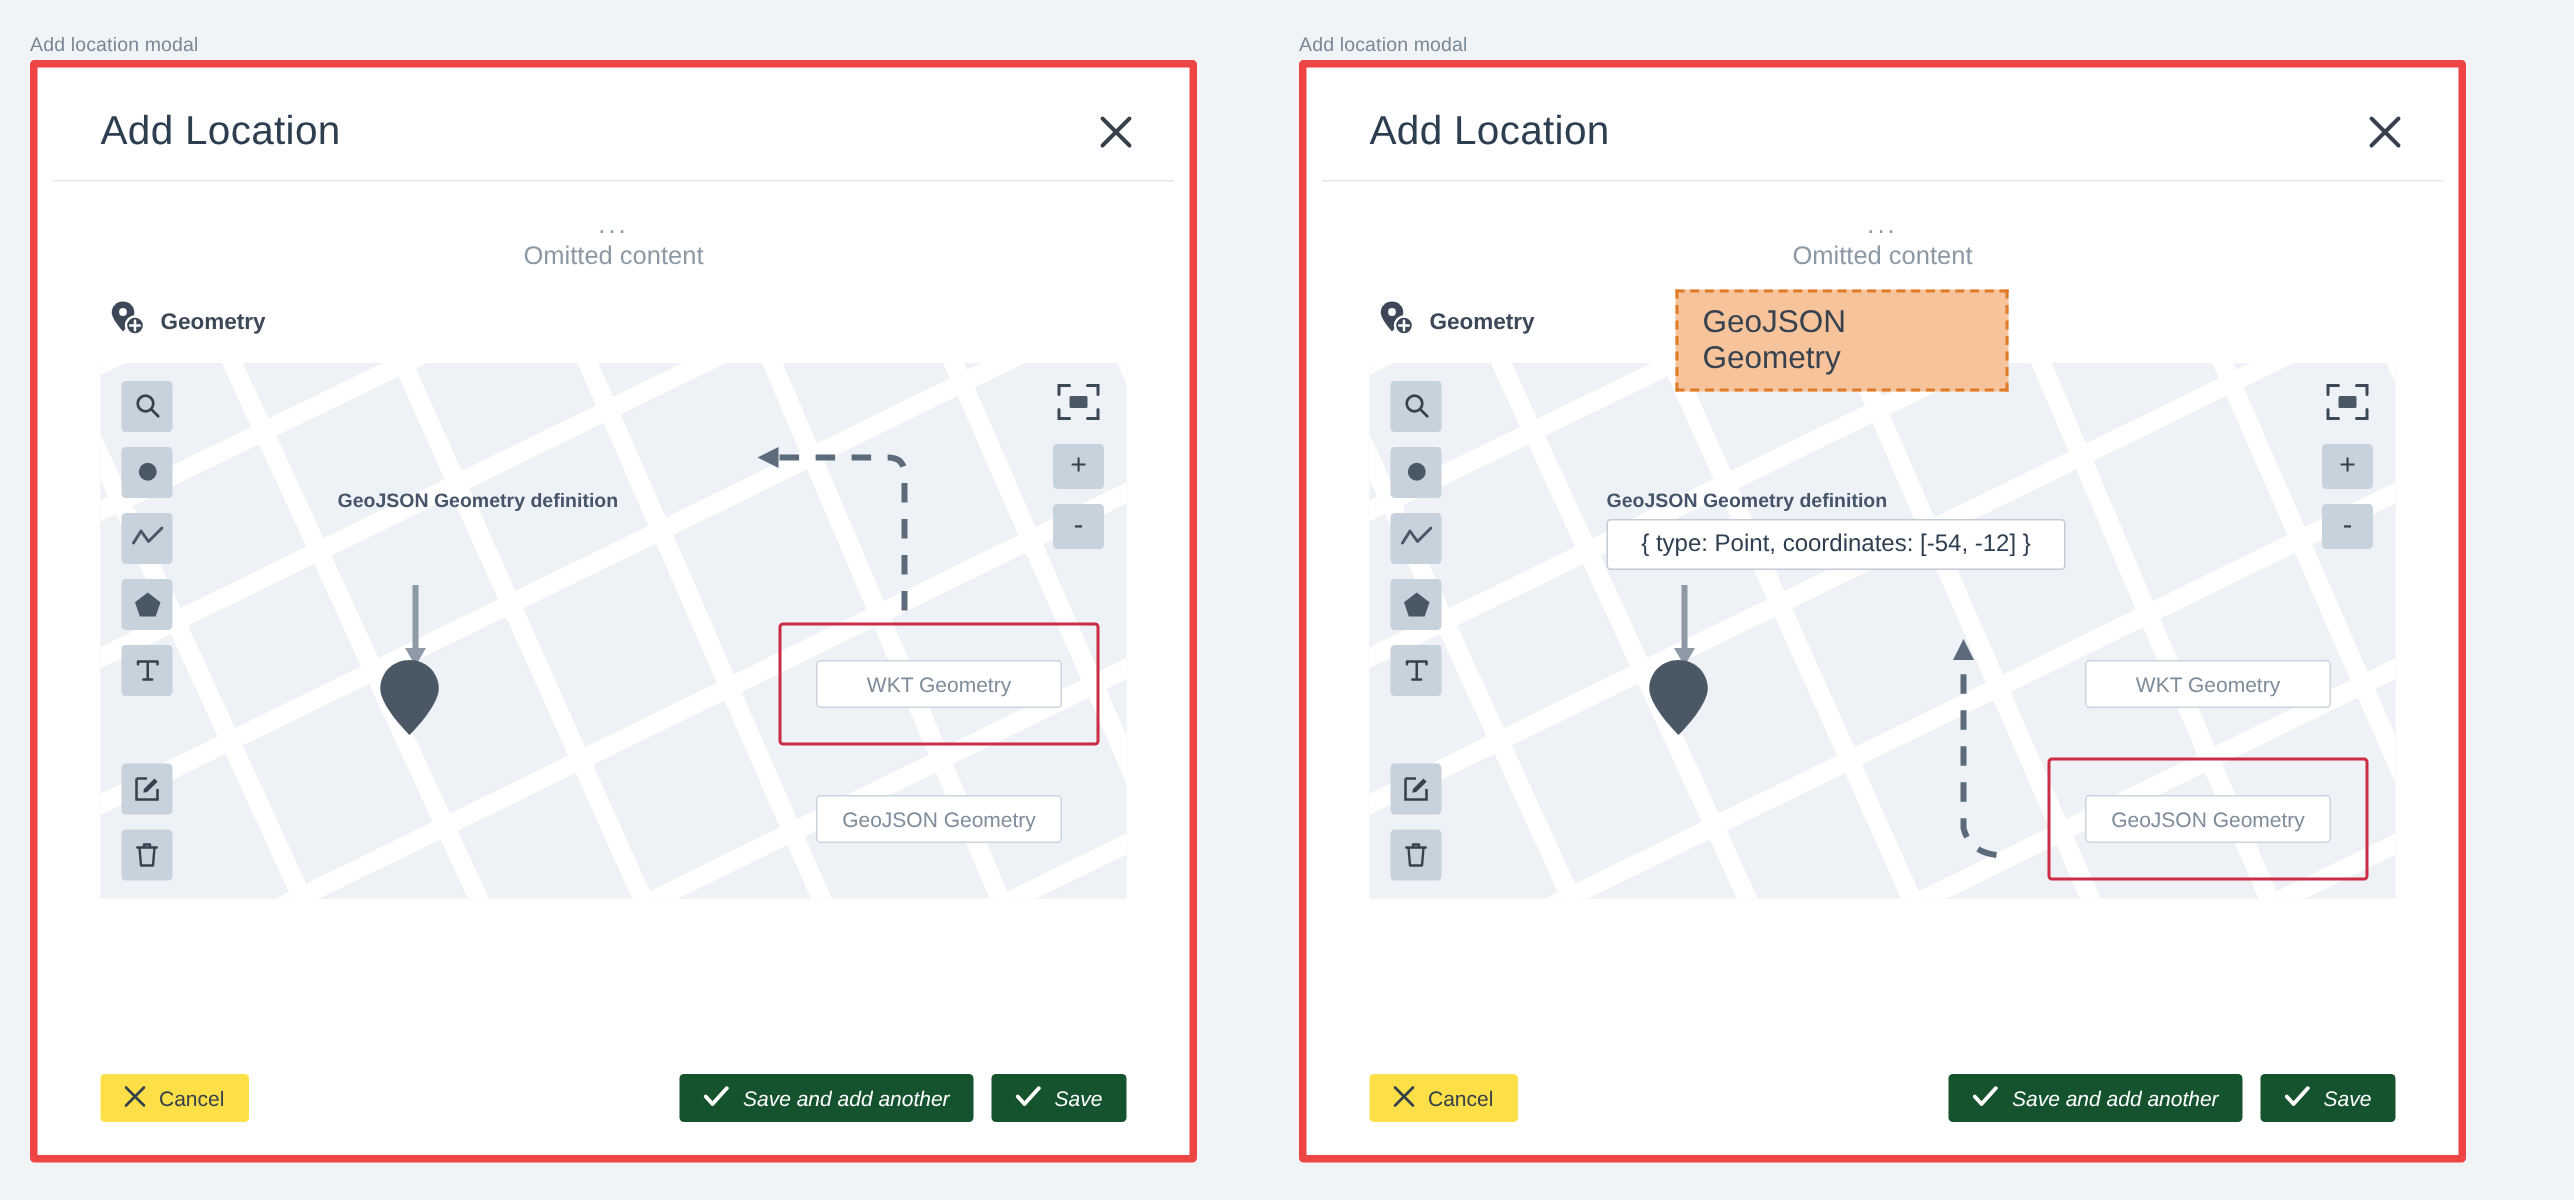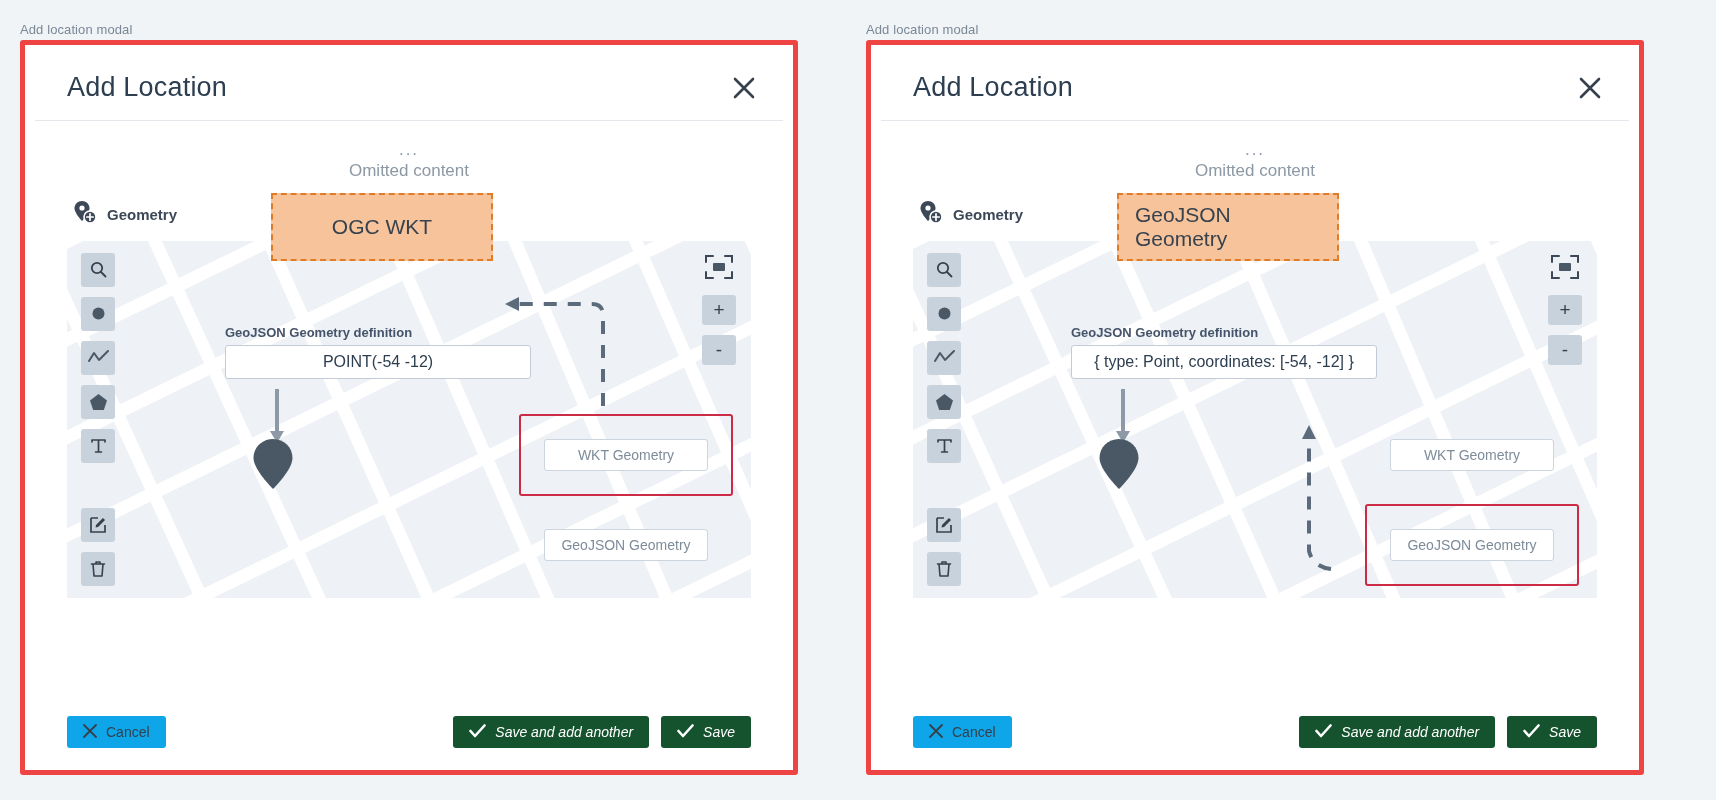--- a/index.html
+++ b/index.html
@@ -136,21 +136,21 @@
 
   .footer {
     position: absolute; left: 0; right: 0; bottom: 22px;
     display: flex; align-items: center; padding: 0 42px;
   }
   .btn {
     display: flex; align-items: center; gap: 9px;
     height: 32px; padding: 0 16px; border-radius: 3px;
     font-size: 14px; cursor: pointer; border: none;
   }
-  .btn-cancel { background: #0ea5e9; color: #35404b; }
+  .btn-cancel { background: #fde047; color: #35404b; }
   .btn-primary { background: #14532d; color: #ffffff; font-style: italic; }
   .footer-spacer { flex: 1; }
   .footer-right { display: flex; gap: 12px; }
 
   .annot-svg { position: absolute; inset: 0; pointer-events: none; overflow: visible; }
 </style>
 </head>
 <body>
 
 <div class="stage">
@@ -261,21 +261,20 @@
               <path d="M2 8 V2 H9 M21 2 H28 V8 M28 18 V24 H21 M9 24 H2 V18" stroke="#3c4858" stroke-width="2" fill="none" stroke-linecap="round"></path>
               <rect x="9" y="9" width="12" height="8" rx="1" fill="#4a5866"></rect>
             </svg>
           </div>
           <div class="zoom-btn">+</div>
           <div class="zoom-btn">-</div>
         </div>
 
         <div class="geo-def">
           <div class="geo-def-label">GeoJSON Geometry definition</div>
-          <div class="geo-def-input" placeholder="Enter geometry">POINT(-54 -12)</div>
         </div>
 
         <div class="down-arrow">
           <svg width="20" height="56" viewBox="0 0 20 56">
               <path d="M10 0 V44" stroke="#8d99a6" stroke-width="4" fill="none"></path>
               <path d="M10 54 L3 42 H17 Z" fill="#8d99a6"></path>
             </svg>
         </div>
 
         <div class="pin">
@@ -292,21 +291,20 @@
         <div class="geom-type-buttons">
           <div class="geom-btn-wrap selected">
             <div class="geom-btn">WKT Geometry</div>
           </div>
           <div class="geom-btn-wrap">
             <div class="geom-btn">GeoJSON Geometry</div>
           </div>
         </div>
       </div>
 
-      <div class="callout callout-left">OGC WKT</div>
 
       <div class="footer">
         <button class="btn btn-cancel">
           <span>
             <svg width="14" height="14" viewBox="0 0 14 14">
                 <path d="M1 1 L13 13 M13 1 L1 13" stroke="#35404b" stroke-width="1.8" stroke-linecap="round" fill="none"></path>
               </svg>
           </span>
           <span>Cancel</span>
         </button>

